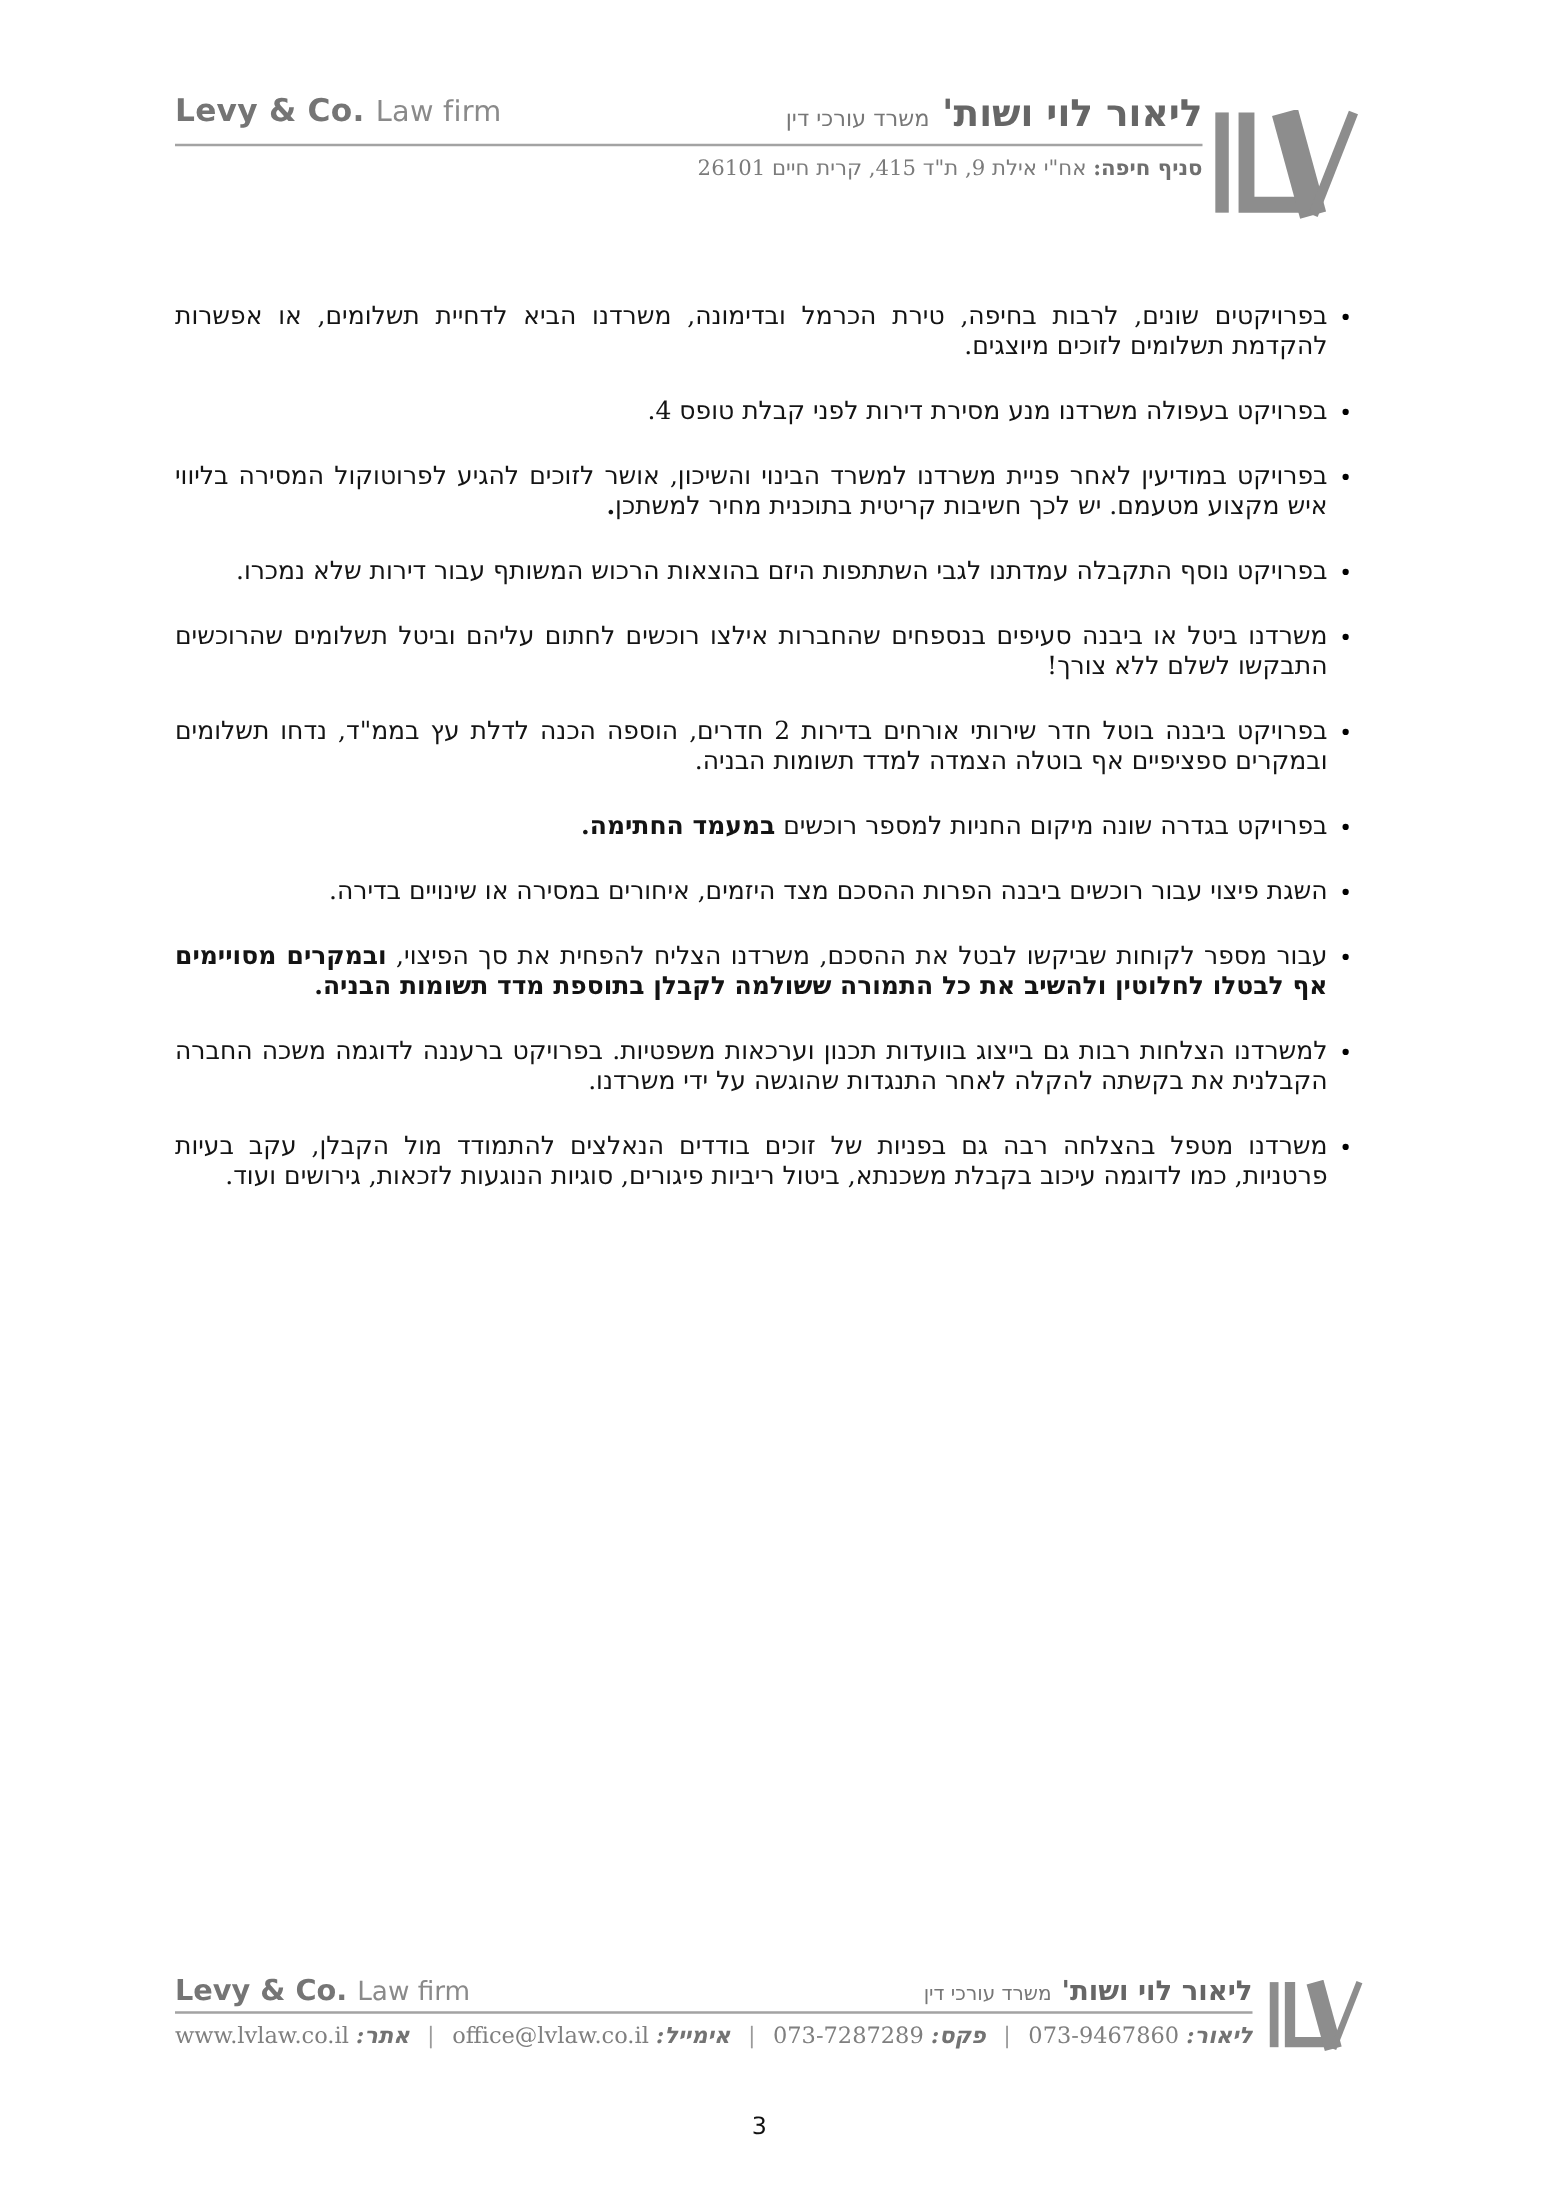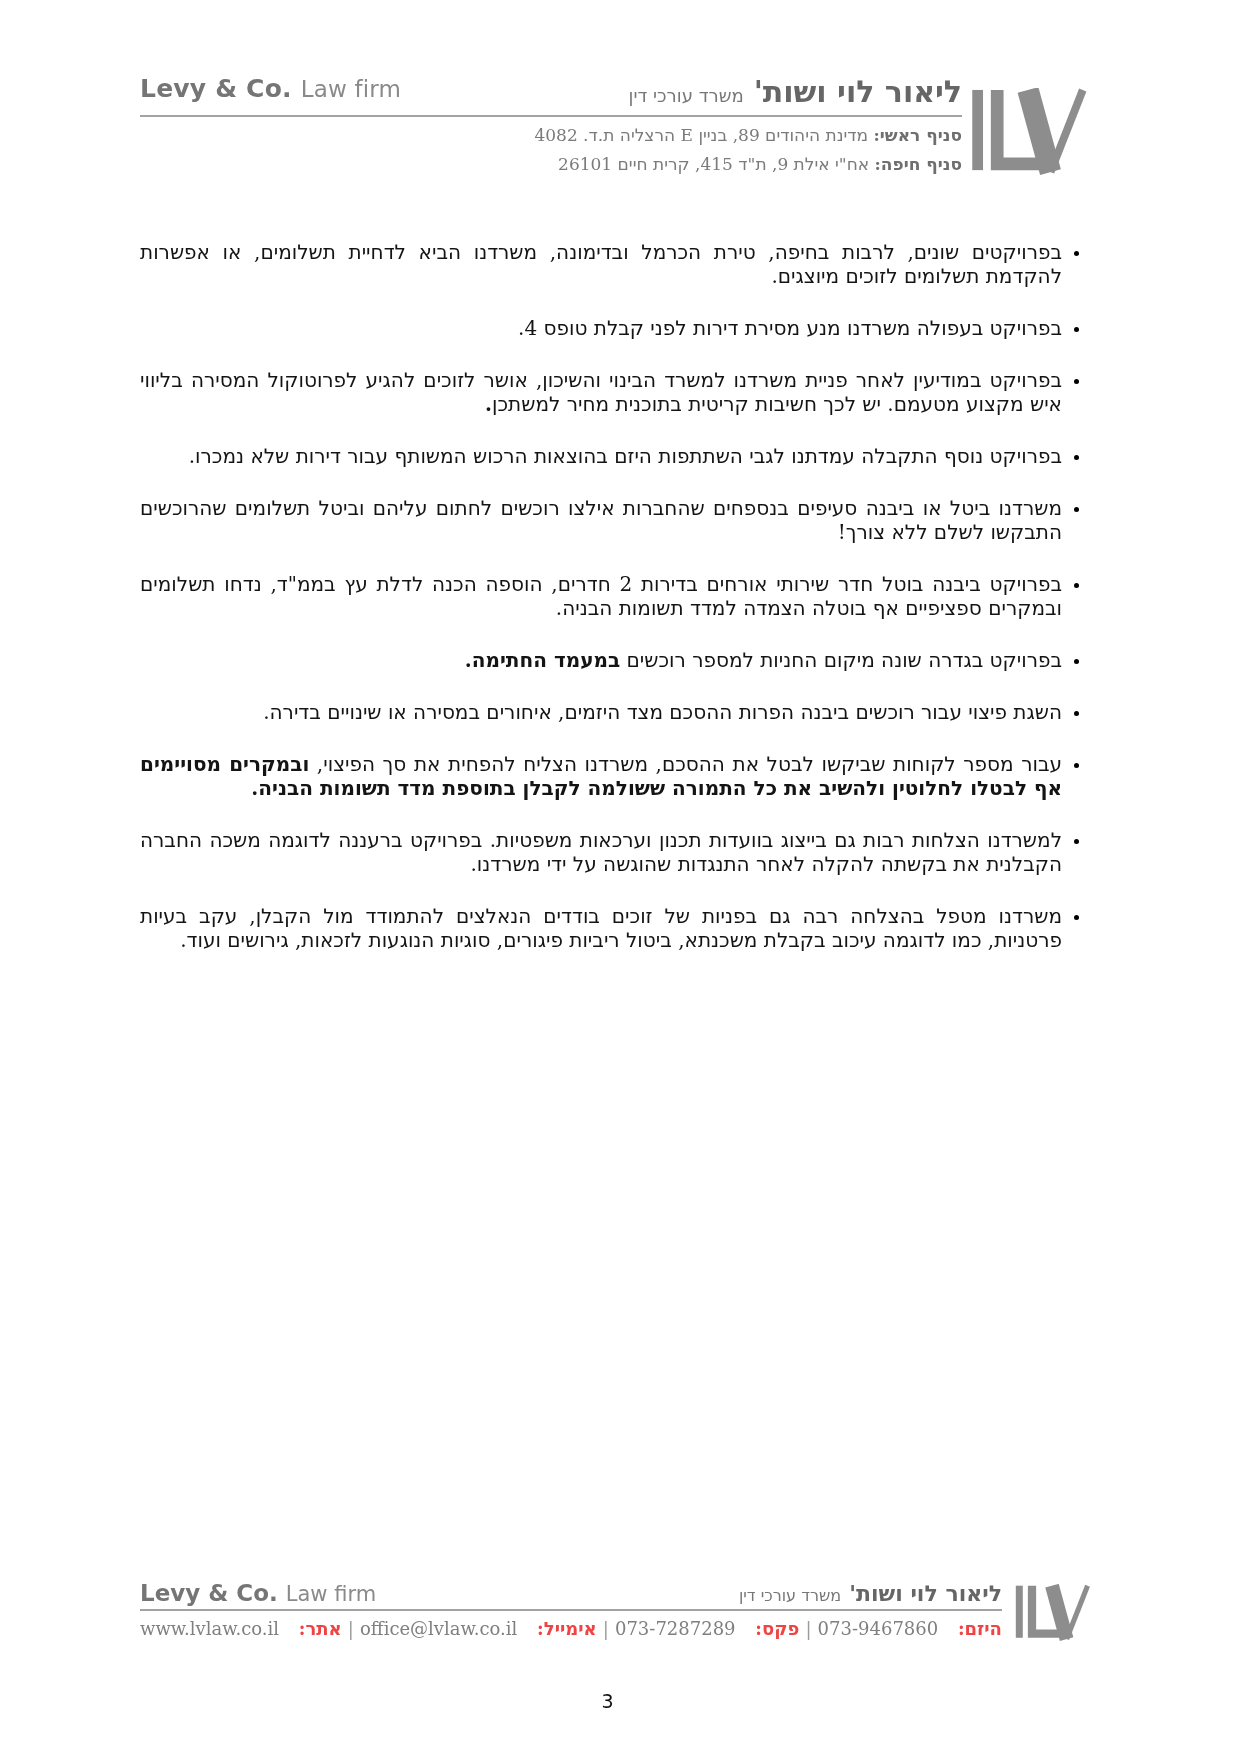--- a/index.html
+++ b/index.html
@@ -33,21 +33,21 @@
   
   .footer-text{position:absolute;left:140px;top:1580px;width:862px;}
   .ftr-brand{font-family:"DejaVu Sans","Liberation Sans",sans-serif;color:#757575;font-size:23px;font-weight:700;}
   .ftr-brand .light{font-weight:400;color:#8a8a8a;font-size:21px;}
   .ftr-firm{direction:rtl;color:#666;white-space:nowrap;}
   .ftr-firm .name{font-weight:700;font-size:22px;}
   .ftr-firm .desc{font-size:16px;color:#777;margin-right:8px;}
   .ftr-rule{border:none;border-top:2px solid #a3a3a3;margin:3px 0 7px 0;}
   .contacts{direction:rtl;display:flex;justify-content:space-between;align-items:baseline;
     font-size:18px;color:#808080;}
-  .contacts .lbl{font-weight:700;color:#ef4444;margin-left:14px;}
+  .contacts .lbl{font-weight:700;color:#737373;margin-left:0;font-style:italic;}
   .contacts .sep{color:#9a9a9a;}
   .contacts .val{color:#7f7f7f;}
   .contacts .link{text-underline-offset:3px;cursor:pointer;}
   .logo-ftr{left:1012px;top:1584px;width:80px;height:58px;}
   .page-num{position:absolute;left:0;right:26px;top:1690px;text-align:center;font-size:19px;color:#111;
     font-family:"DejaVu Sans","Liberation Sans",sans-serif;}
 </style>
 </head>
 <body>
 
@@ -59,21 +59,20 @@
     <line x1="86" y1="86" x2="119" y2="2" stroke-width="8"></line>
   </g>
 </svg>
 
 <div class="header-text">
   <div class="hdr-row">
     <span class="brand-en"><span>Levy &amp; Co.</span> <span class="light">Law firm</span></span>
     <span class="firm-he"><span class="name">ליאור לוי ושות'</span><span class="desc">משרד עורכי דין</span></span>
   </div>
   <hr class="rule">
-  <div class="addr"><b>סניף ראשי:</b> <span>מדינת היהודים 89, בניין E הרצליה ת.ד. 4082</span></div>
   <div class="addr"><b>סניף חיפה:</b> <span>אח"י אילת 9, ת"ד 415, קרית חיים 26101</span></div>
 </div>
 
 <div class="content">
   <ul class="blist">
       <li><span>בפרויקטים שונים, לרבות בחיפה, טירת הכרמל ובדימונה, משרדנו הביא לדחיית תשלומים, או אפשרות להקדמת תשלומים לזוכים מיוצגים.</span></li>
       <li><span>בפרויקט בעפולה משרדנו מנע מסירת דירות לפני קבלת טופס 4.</span></li>
       <li><span>בפרויקט במודיעין לאחר פניית משרדנו למשרד הבינוי והשיכון, אושר לזוכים להגיע לפרוטוקול המסירה בליווי איש מקצוע מטעמם. יש לכך חשיבות קריטית בתוכנית מחיר למשתכן</span><span class="b">.</span></li>
       <li><span>בפרויקט נוסף התקבלה עמדתנו לגבי השתתפות היזם בהוצאות הרכוש המשותף עבור דירות שלא נמכרו.</span></li>
       <li><span>משרדנו ביטל או ביבנה סעיפים בנספחים שהחברות אילצו רוכשים לחתום עליהם וביטל תשלומים שהרוכשים התבקשו לשלם ללא צורך!</span></li>
@@ -95,21 +94,21 @@
   </g>
 </svg>
 
 <div class="footer-text">
   <div class="hdr-row">
     <span class="ftr-brand"><span>Levy &amp; Co.</span> <span class="light">Law firm</span></span>
     <span class="ftr-firm"><span class="name">ליאור לוי ושות'</span><span class="desc">משרד עורכי דין</span></span>
   </div>
   <hr class="ftr-rule">
   <div class="contacts">
-      <span><span class="lbl">היזם:</span> <span class="val">073-9467860</span></span>
+      <span><span class="lbl">ליאור:</span> <span class="val">073-9467860</span></span>
       <span class="sep">|</span>
       <span><span class="lbl">פקס:</span> <span class="val">073-7287289</span></span>
       <span class="sep">|</span>
       <span><span class="lbl">אימייל:</span> <span class="val link">office@lvlaw.co.il</span></span>
       <span class="sep">|</span>
       <span><span class="lbl">אתר:</span> <span class="val link">www.lvlaw.co.il</span></span>
     </div>
 </div>
 
 <div class="page-num">3</div>

